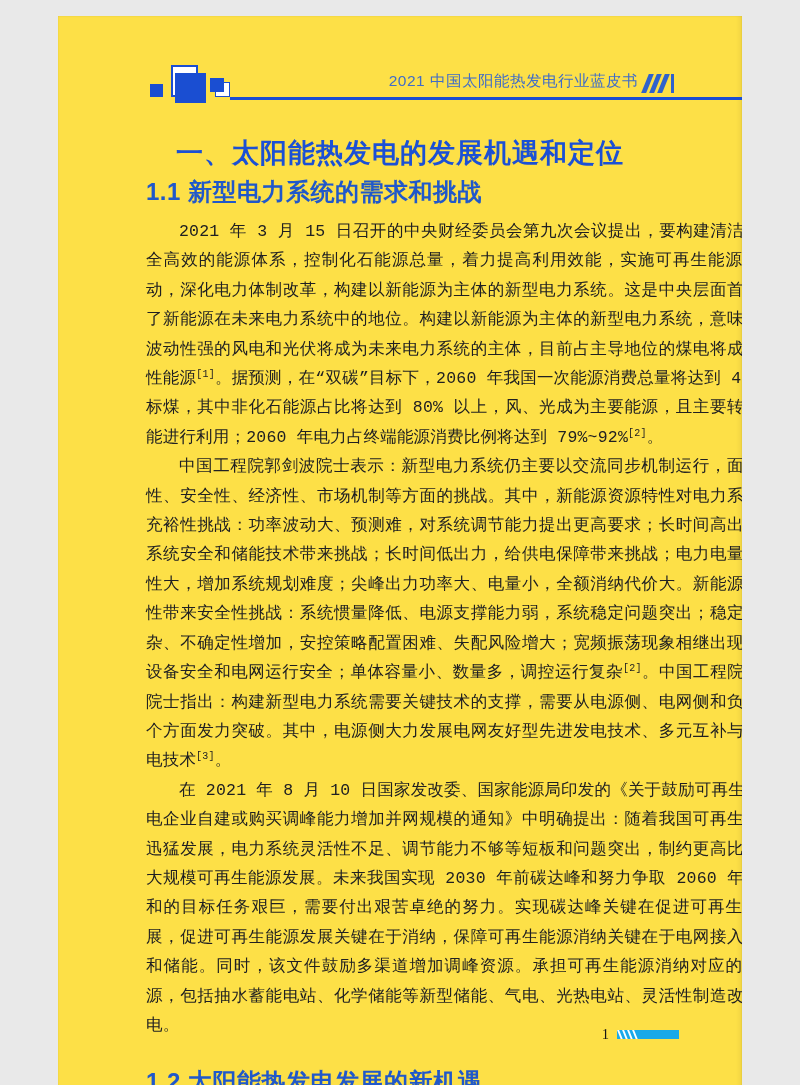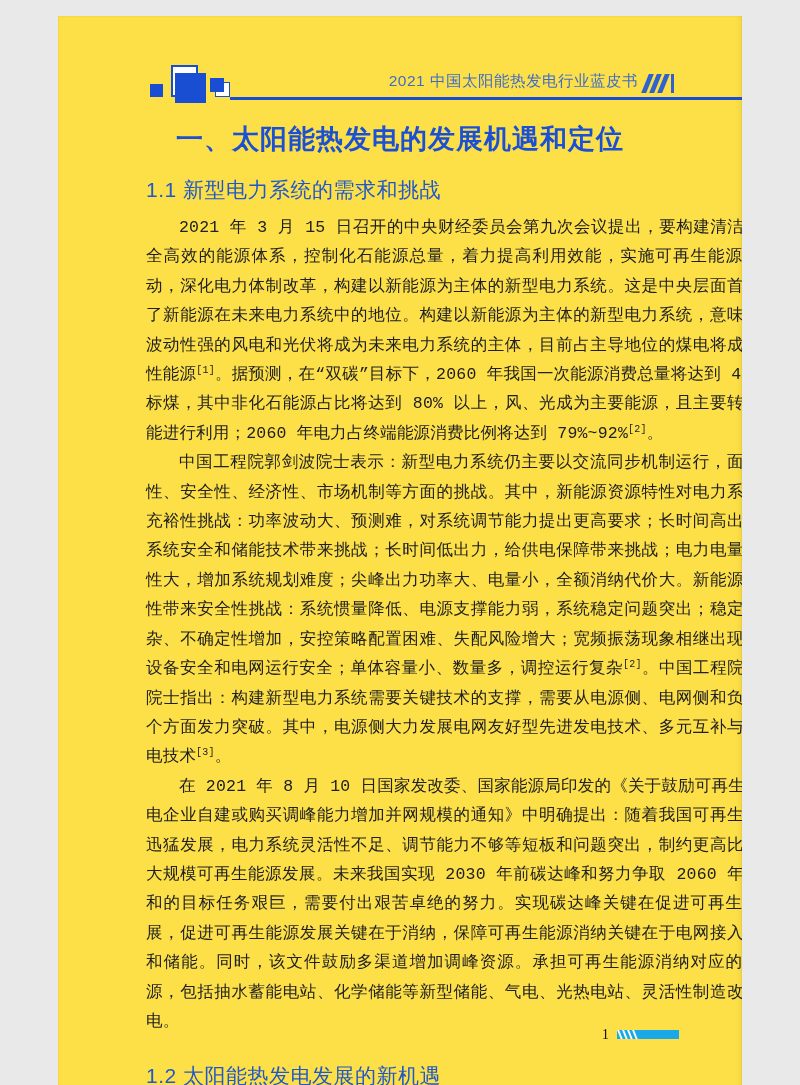--- a/index.html
+++ b/index.html
@@ -30,29 +30,29 @@
   }
   .header-stripes{position:absolute;top:58px;right:63px;width:36px;height:19px;}
   .header-stripes i{position:absolute;top:0;bottom:0;width:4.5px;background:#2f62cc;transform:skewX(-22deg);}
   .header-stripes i:nth-child(1){left:2px;}
   .header-stripes i:nth-child(2){left:10px;}
   .header-stripes i:nth-child(3){left:18px;}
   .header-stripes i.bar{left:28px;width:3px;transform:none;}
 
   
   .main-title{
-    position:absolute;top:87px;left:0;right:0;
+    position:absolute;top:101px;left:0;right:0;
     text-align:center;
     font-family:"Liberation Sans","DejaVu Sans",sans-serif;
     font-weight:bold;font-size:27px;color:#1b50d5;letter-spacing:1px;
   }
   .content{position:absolute;left:88px;top:160px;width:649px;}
   .sec-heading{
     font-family:"Liberation Sans","DejaVu Sans",sans-serif;
-    font-weight:normal;font-size:21px;color:#2058ca;
+    font-weight:bold;font-size:24px;color:#2058ca;
     margin:0 0 9px 0;letter-spacing:.5px;
   }
   .sec-heading.sec2{margin-top:26px;}
   .para{
     margin:0;
     font-size:16.5px;line-height:29.4px;color:#202022;
     text-align:justify;text-indent:2em;
     letter-spacing:.2px;
     font-family:Liberation Mono, monospace;
   }

